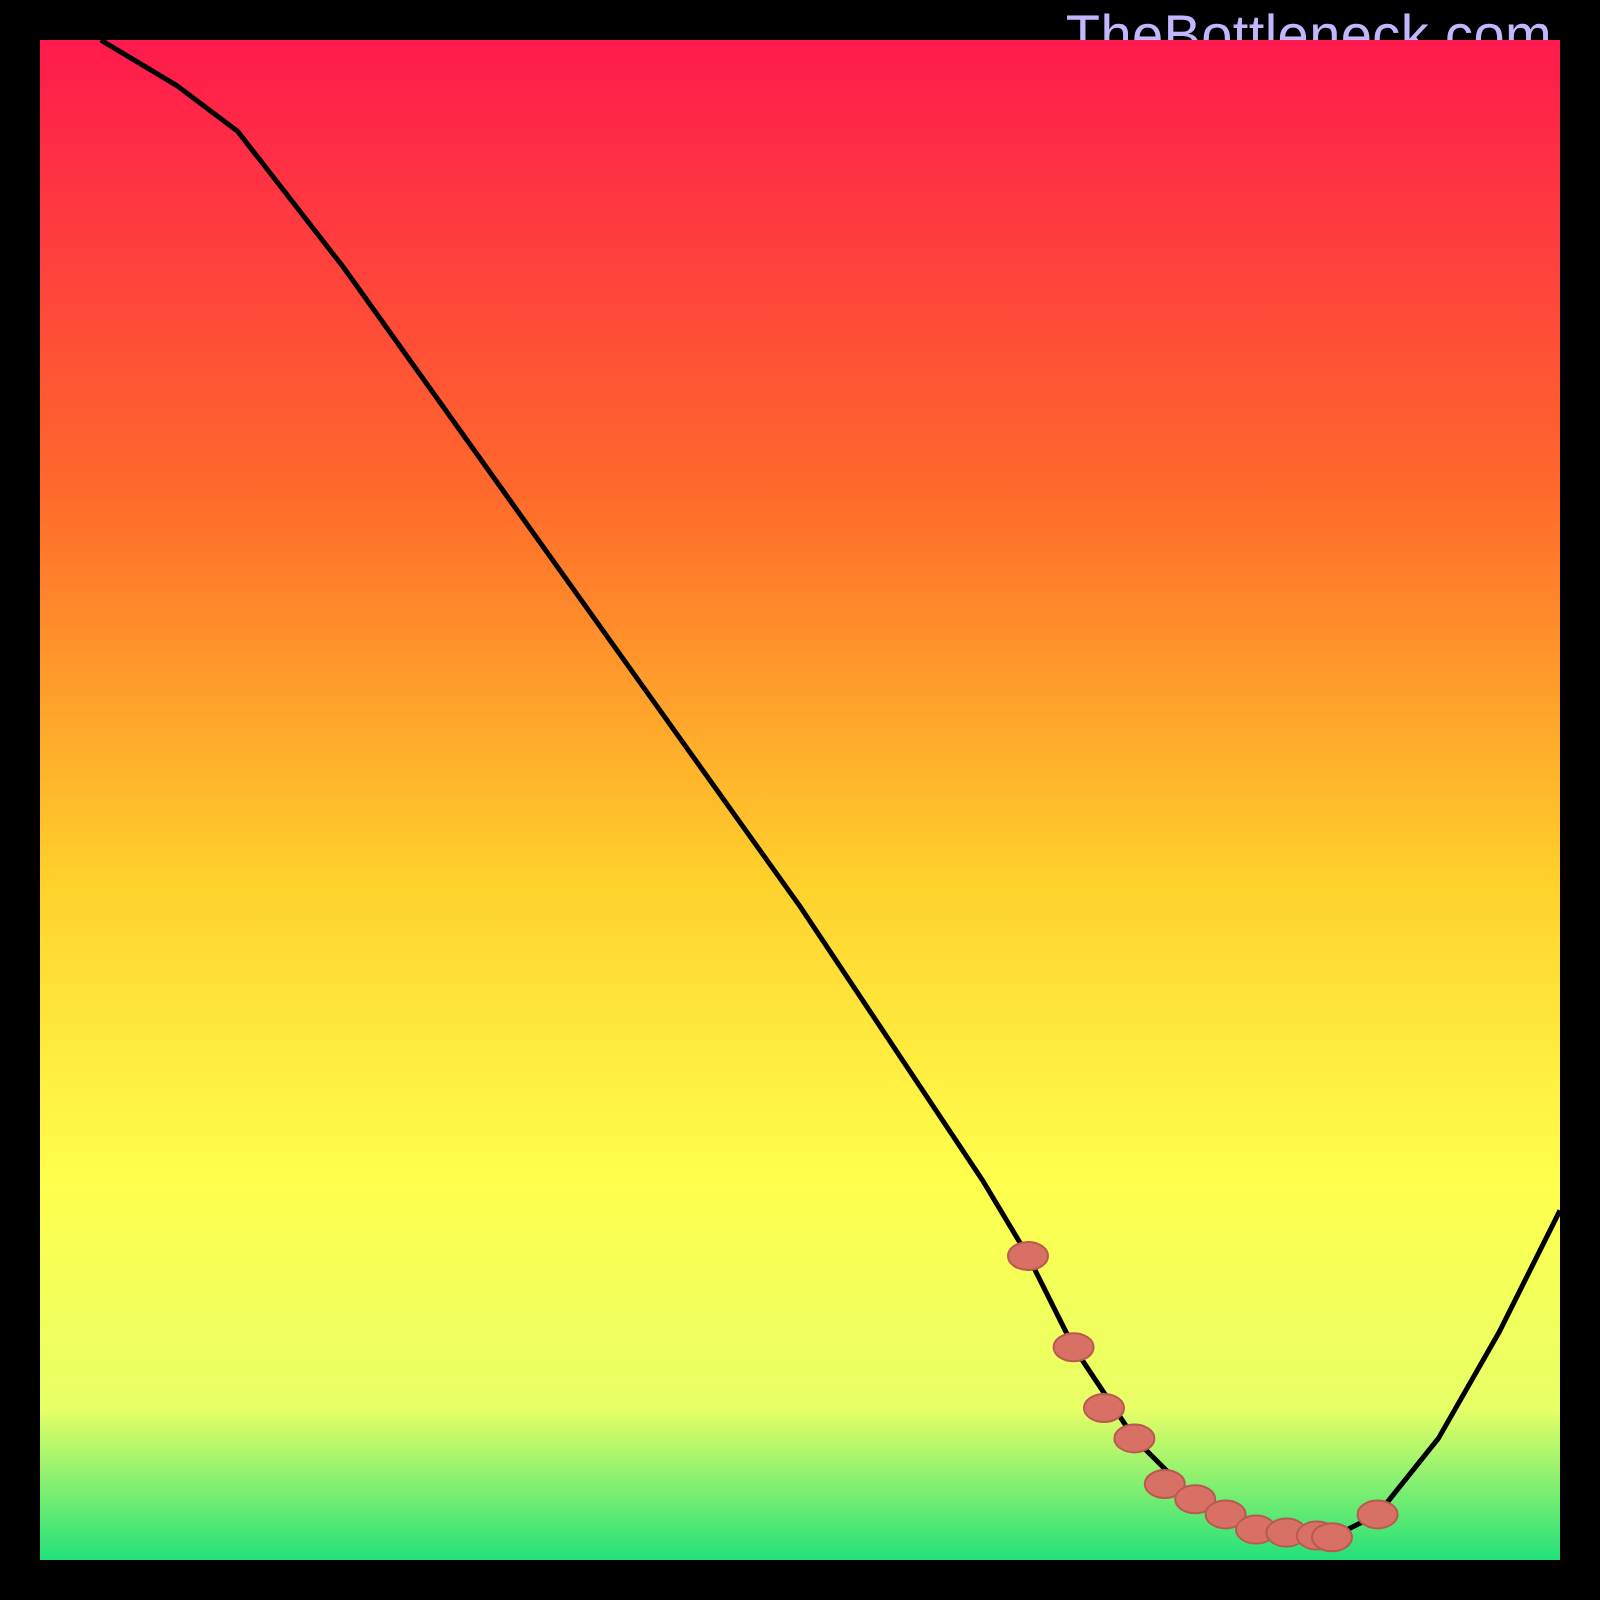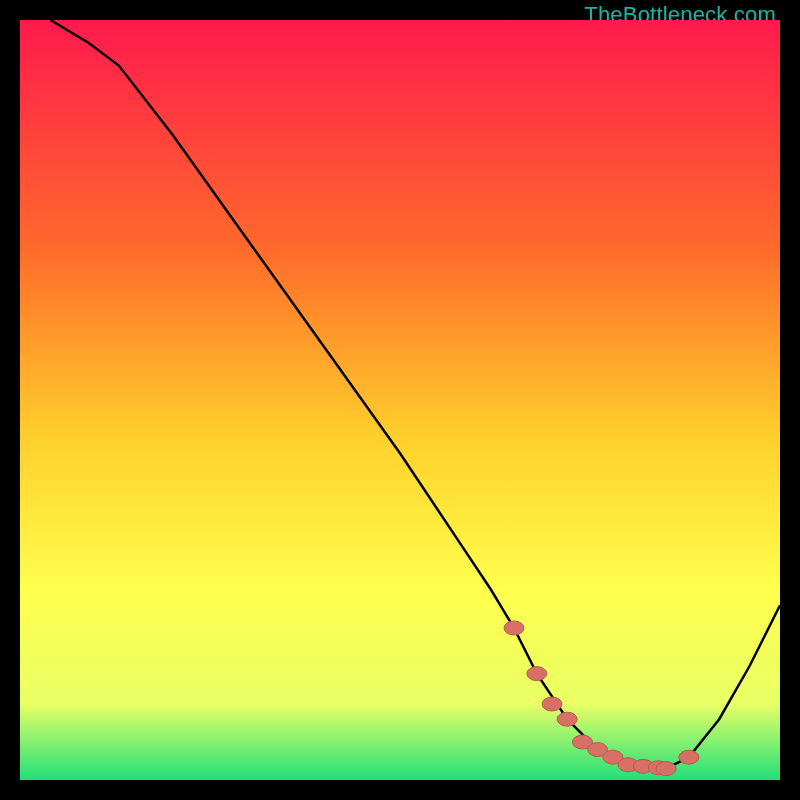--- a/index.html
+++ b/index.html
@@ -23,22 +23,22 @@
     position: absolute;
     left: 0;
     top: 0;
     width: 760px;
     height: 760px;
   }
   .watermark {
     position: absolute;
     top: 2px;
     right: 24px;
-    color: #14b8a6;
-    font-size: 22px;
+    color: #c4b5fd;
+    font-size: 28px;
     font-weight: 500;
     letter-spacing: 0.2px;
     user-select: none;
   }
   svg { display: block; }
 </style>
 </head>
 <body>
 
 <div class="watermark">TheBottleneck.com</div>

